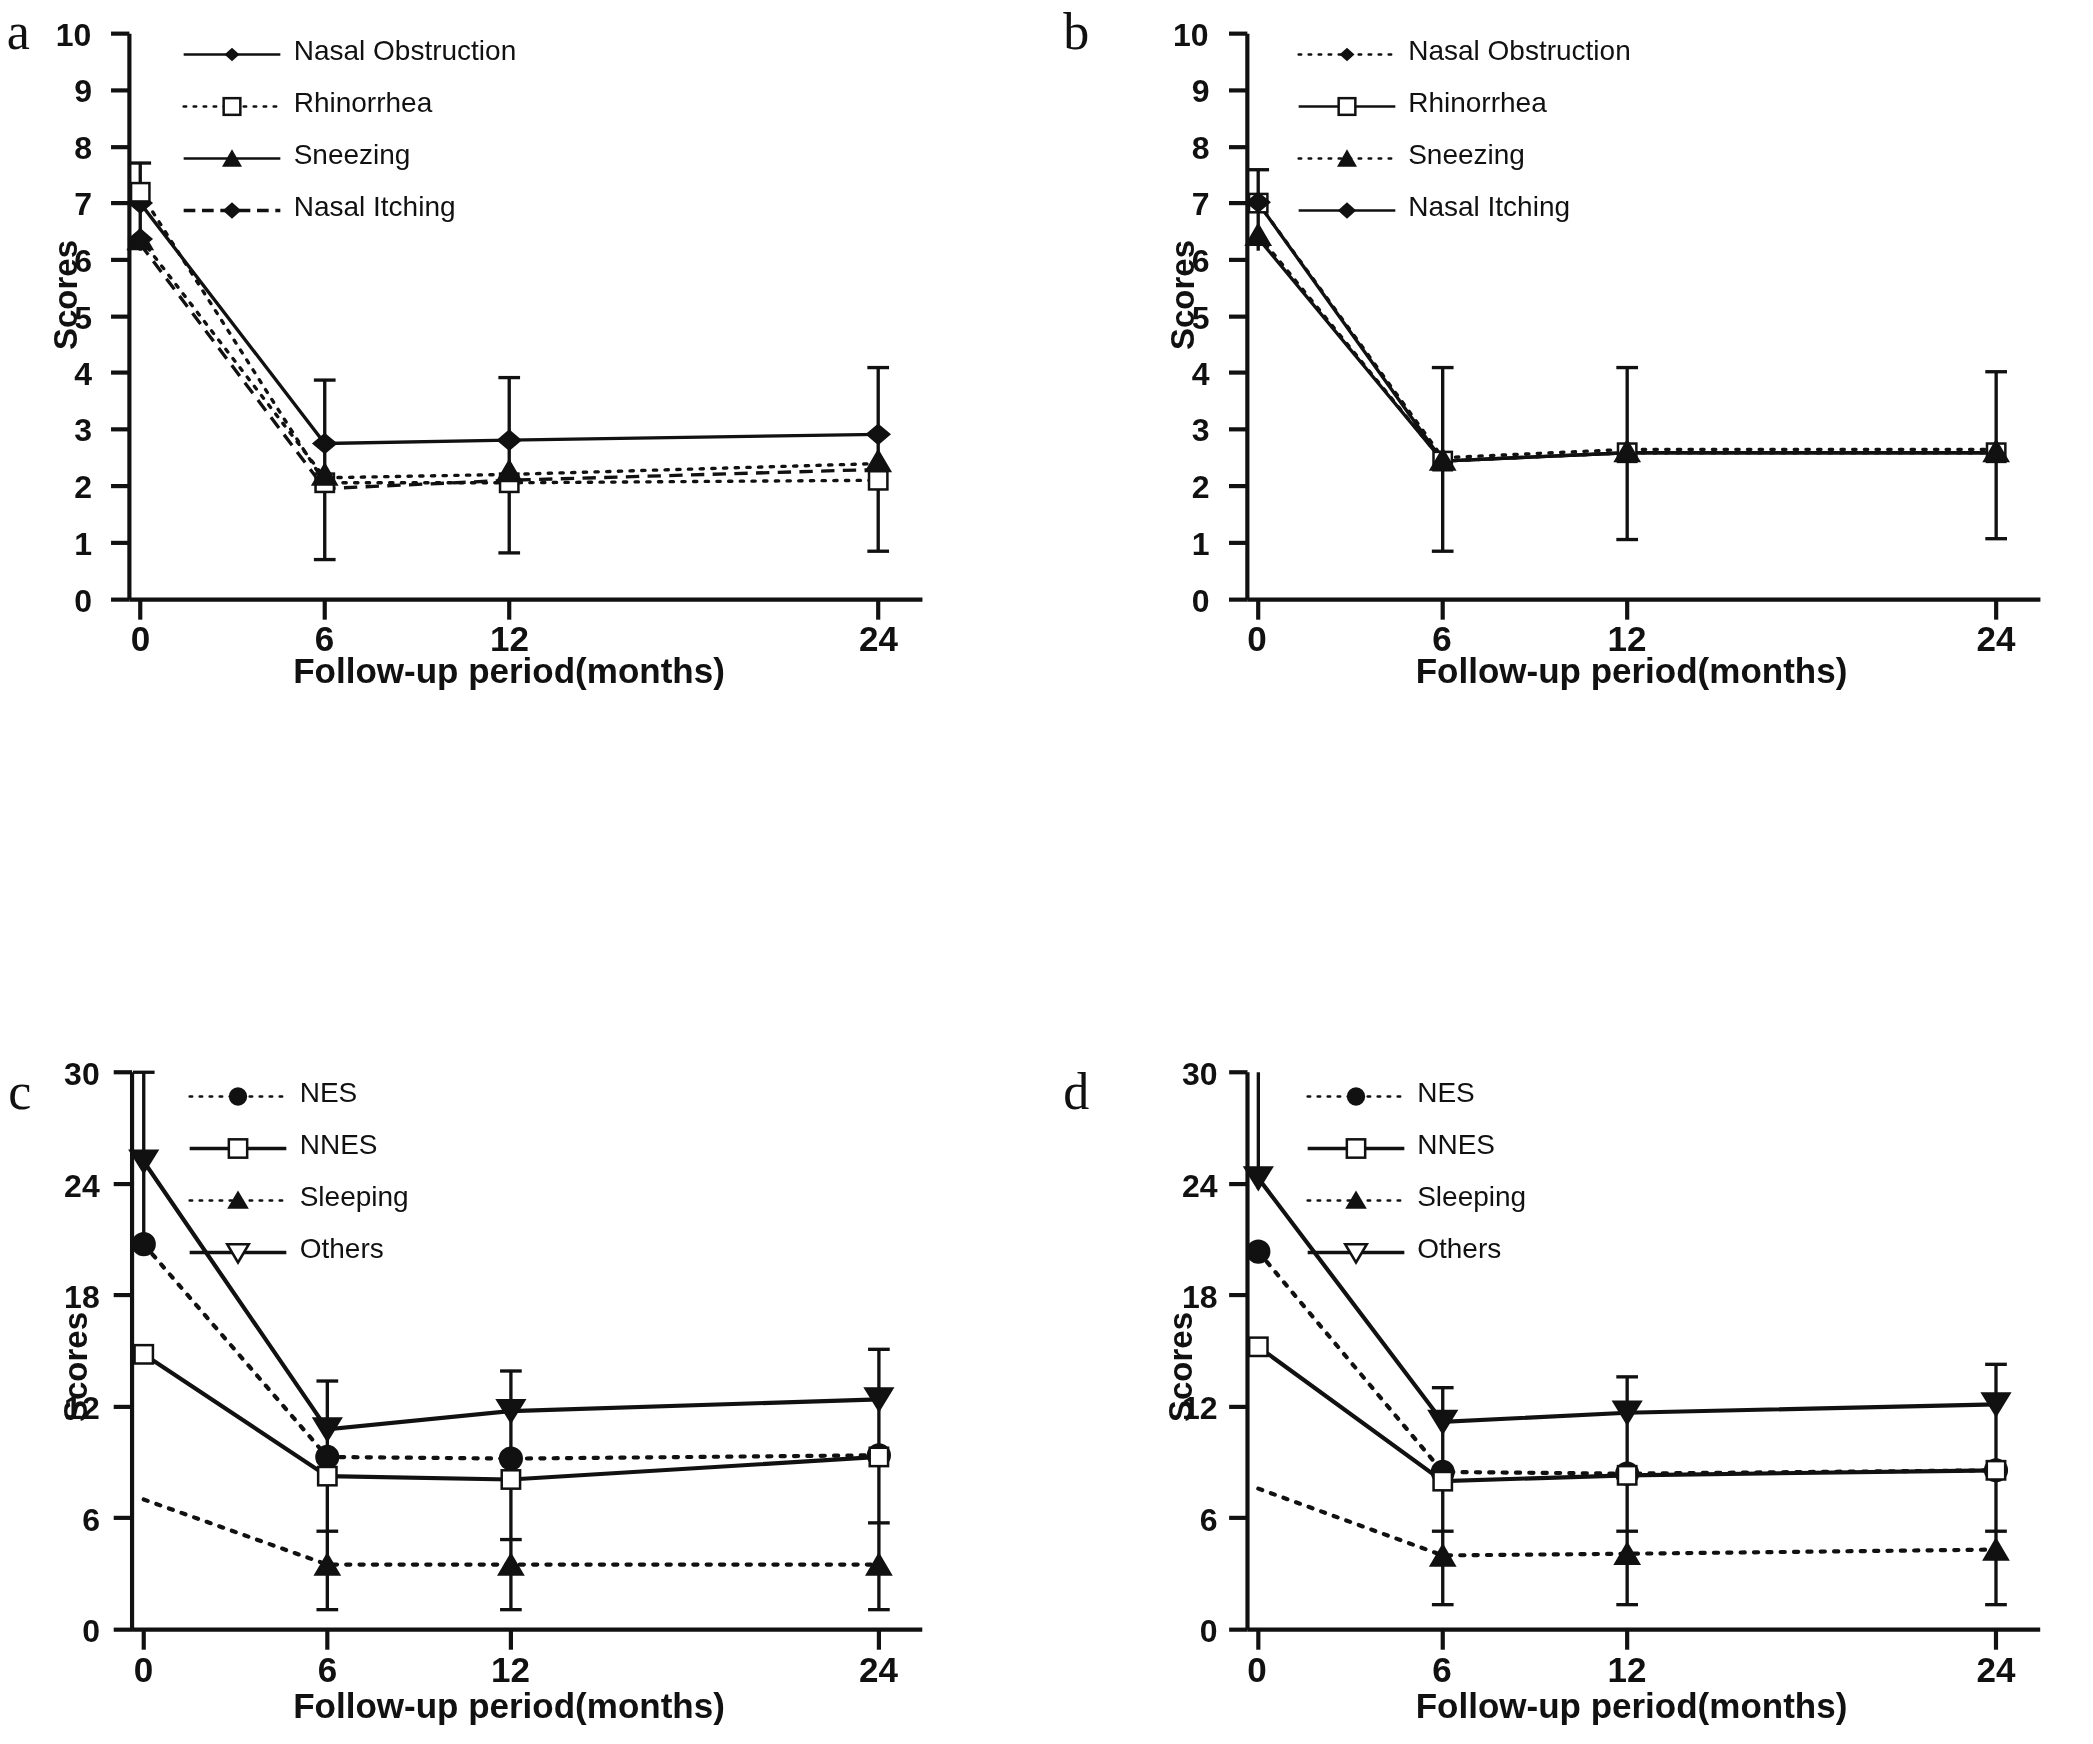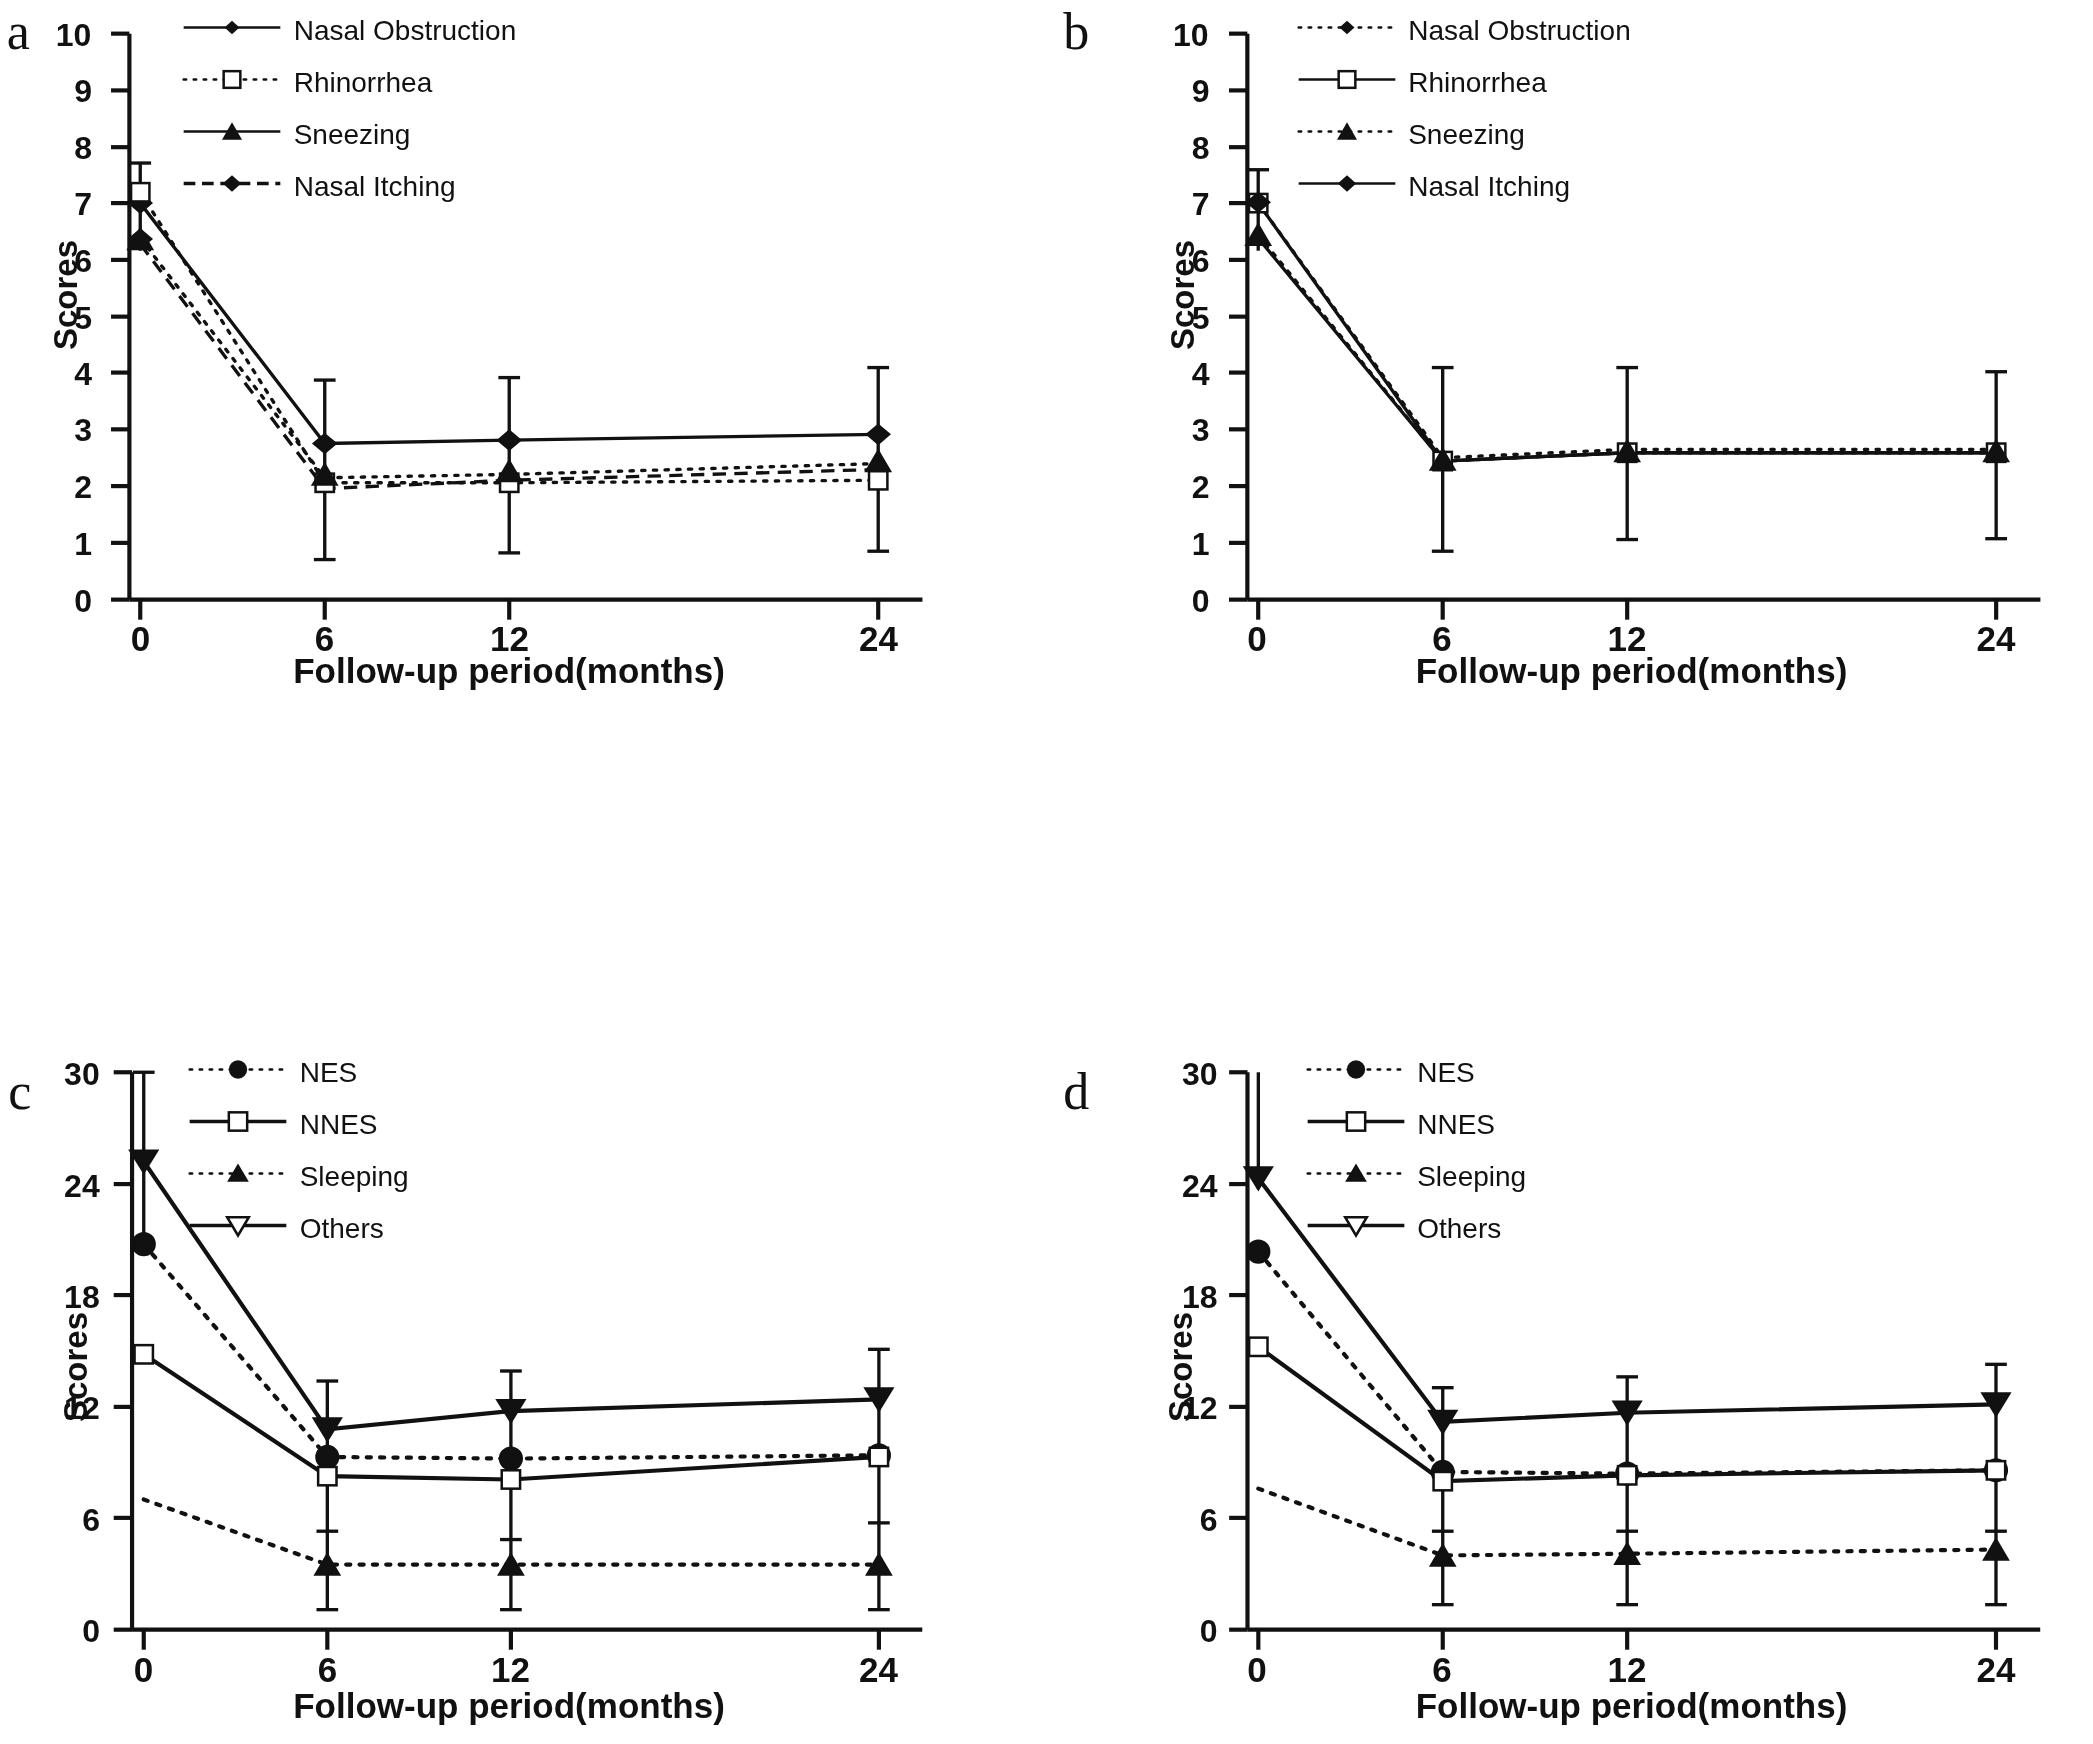--- a/index.html
+++ b/index.html
@@ -63,21 +63,21 @@
     font-size: 35px;
     font-weight: bold;
     text-align: center;
     white-space: nowrap;
   }
   .legend {
     position: absolute;
   }
   .legend-row {
     display: flex;
-    align-items: flex-start;
+    align-items: flex-end;
     height: 52px;
   }
   .legend-sample {
     width: 100px;
     height: 25px;
     position: relative;
     flex: 0 0 auto;
   }
   .legend-label {
     font-size: 28px;

